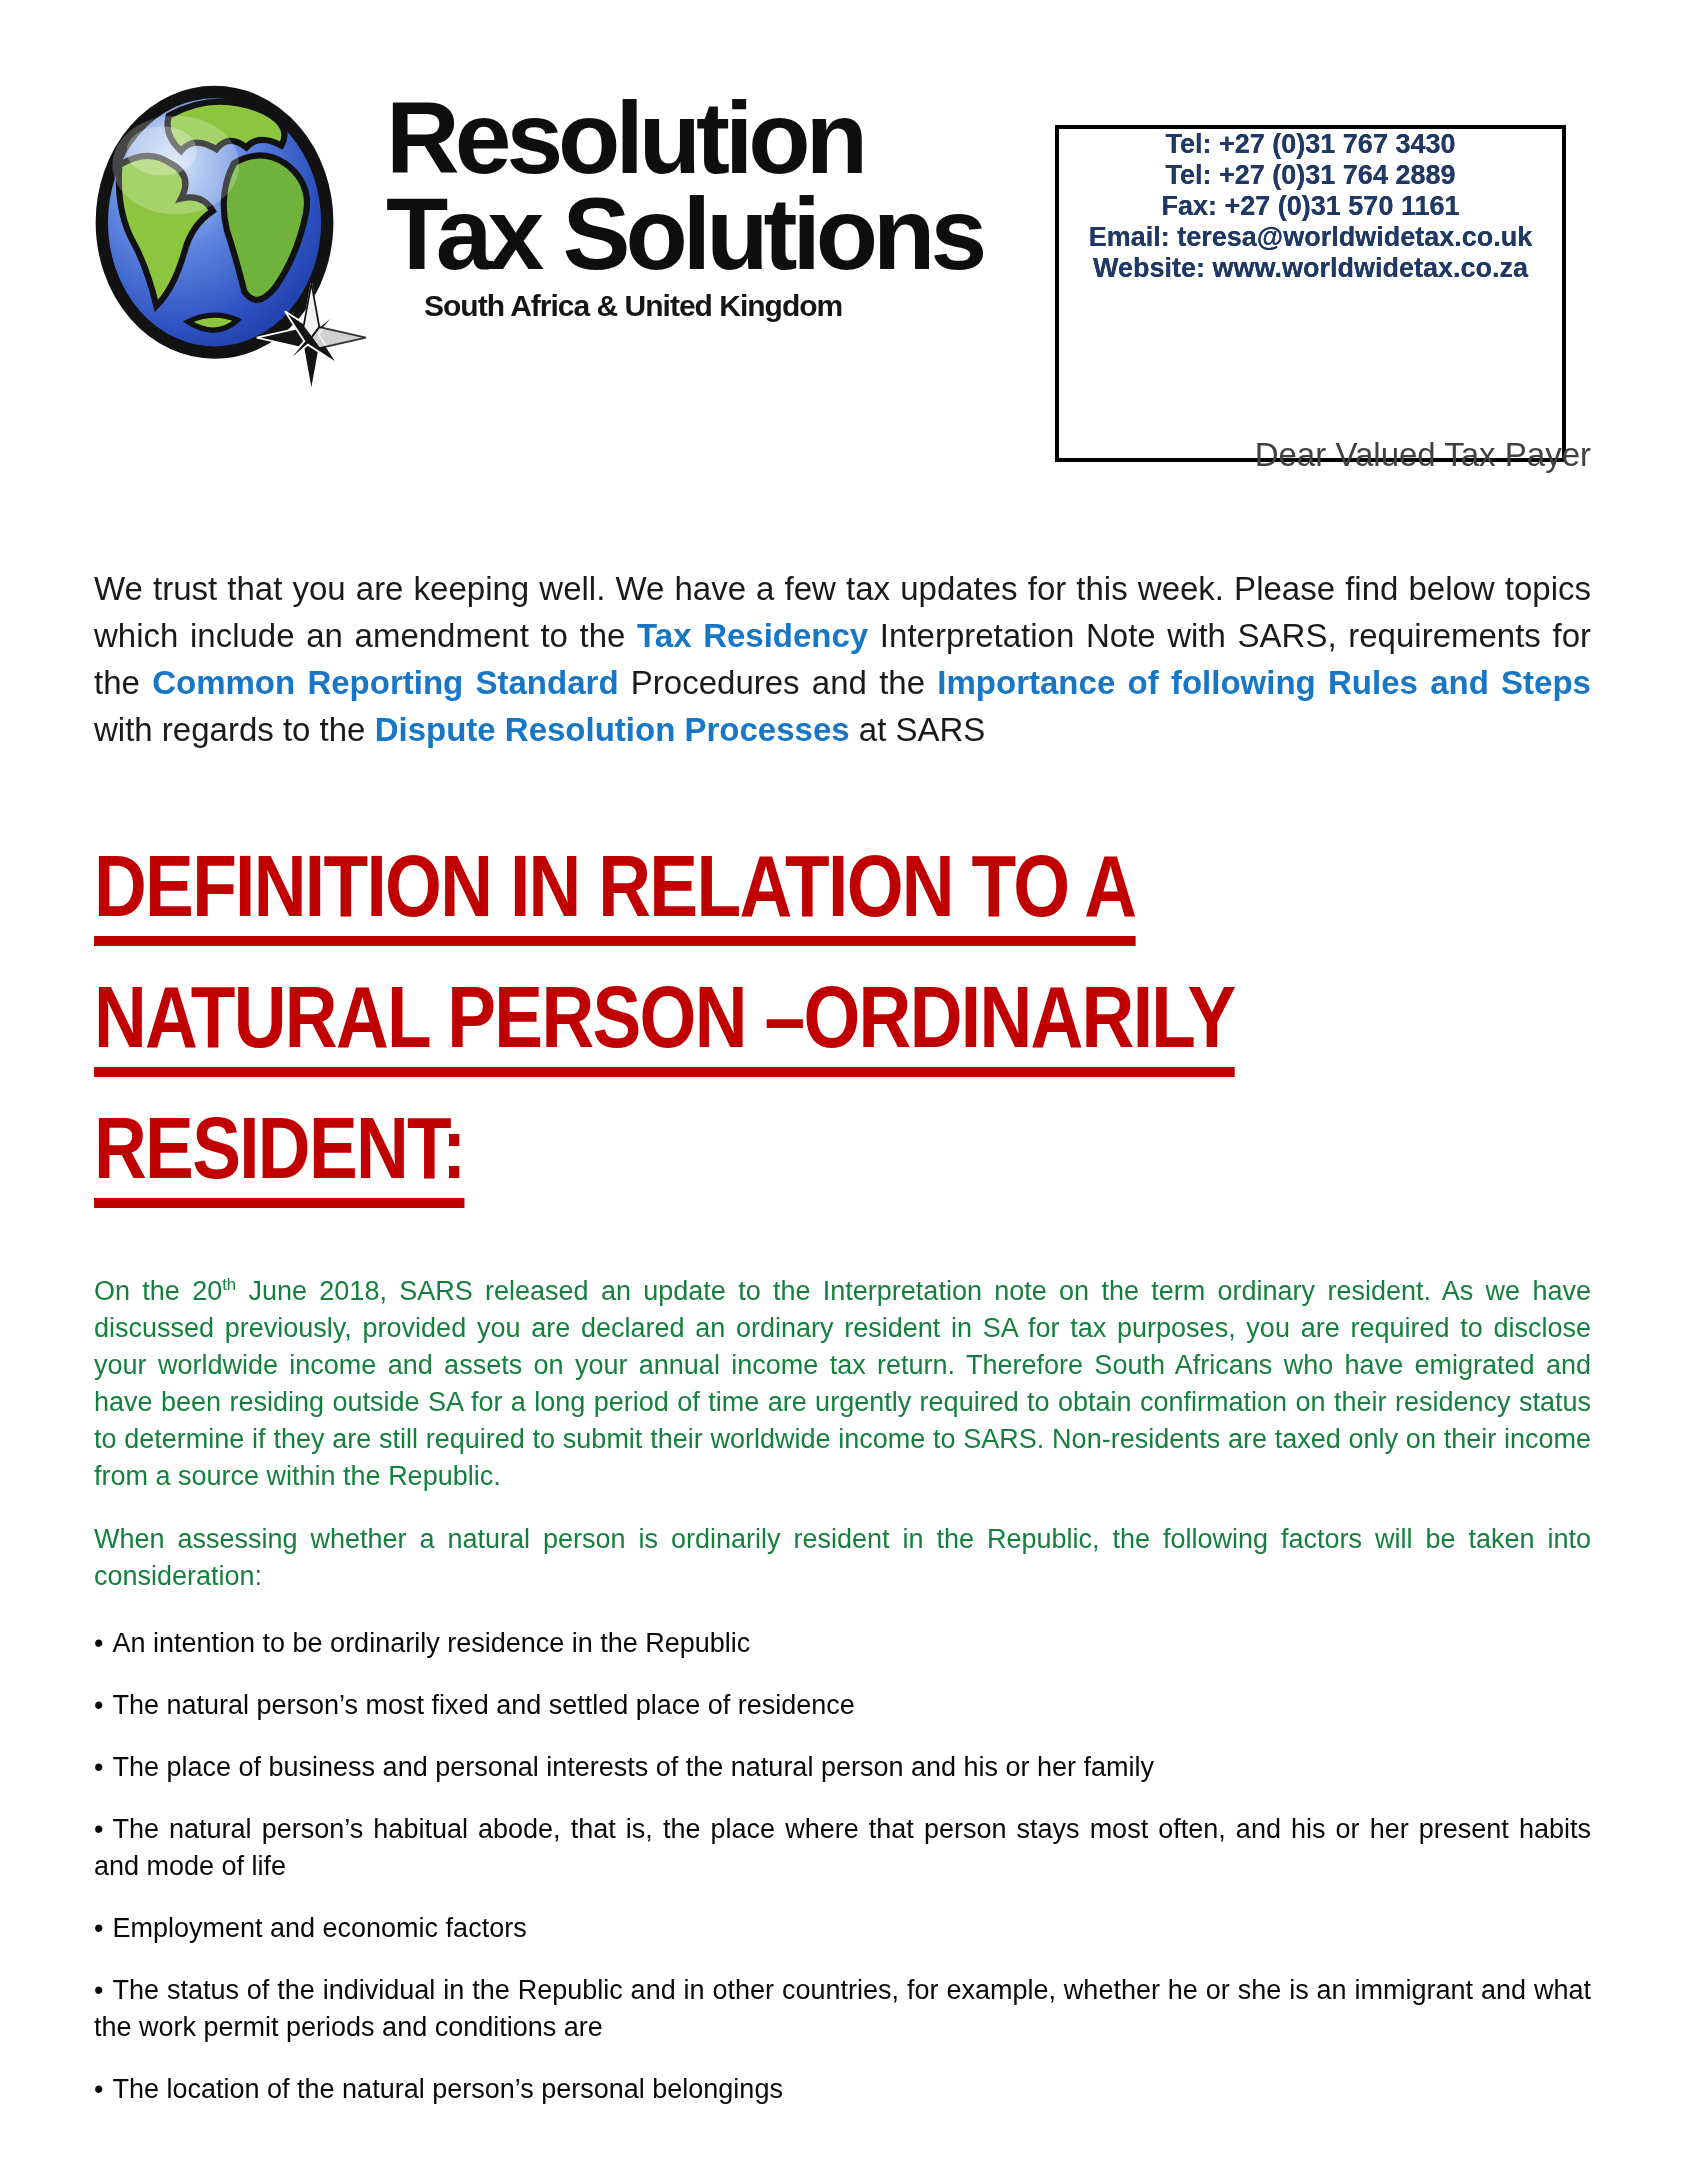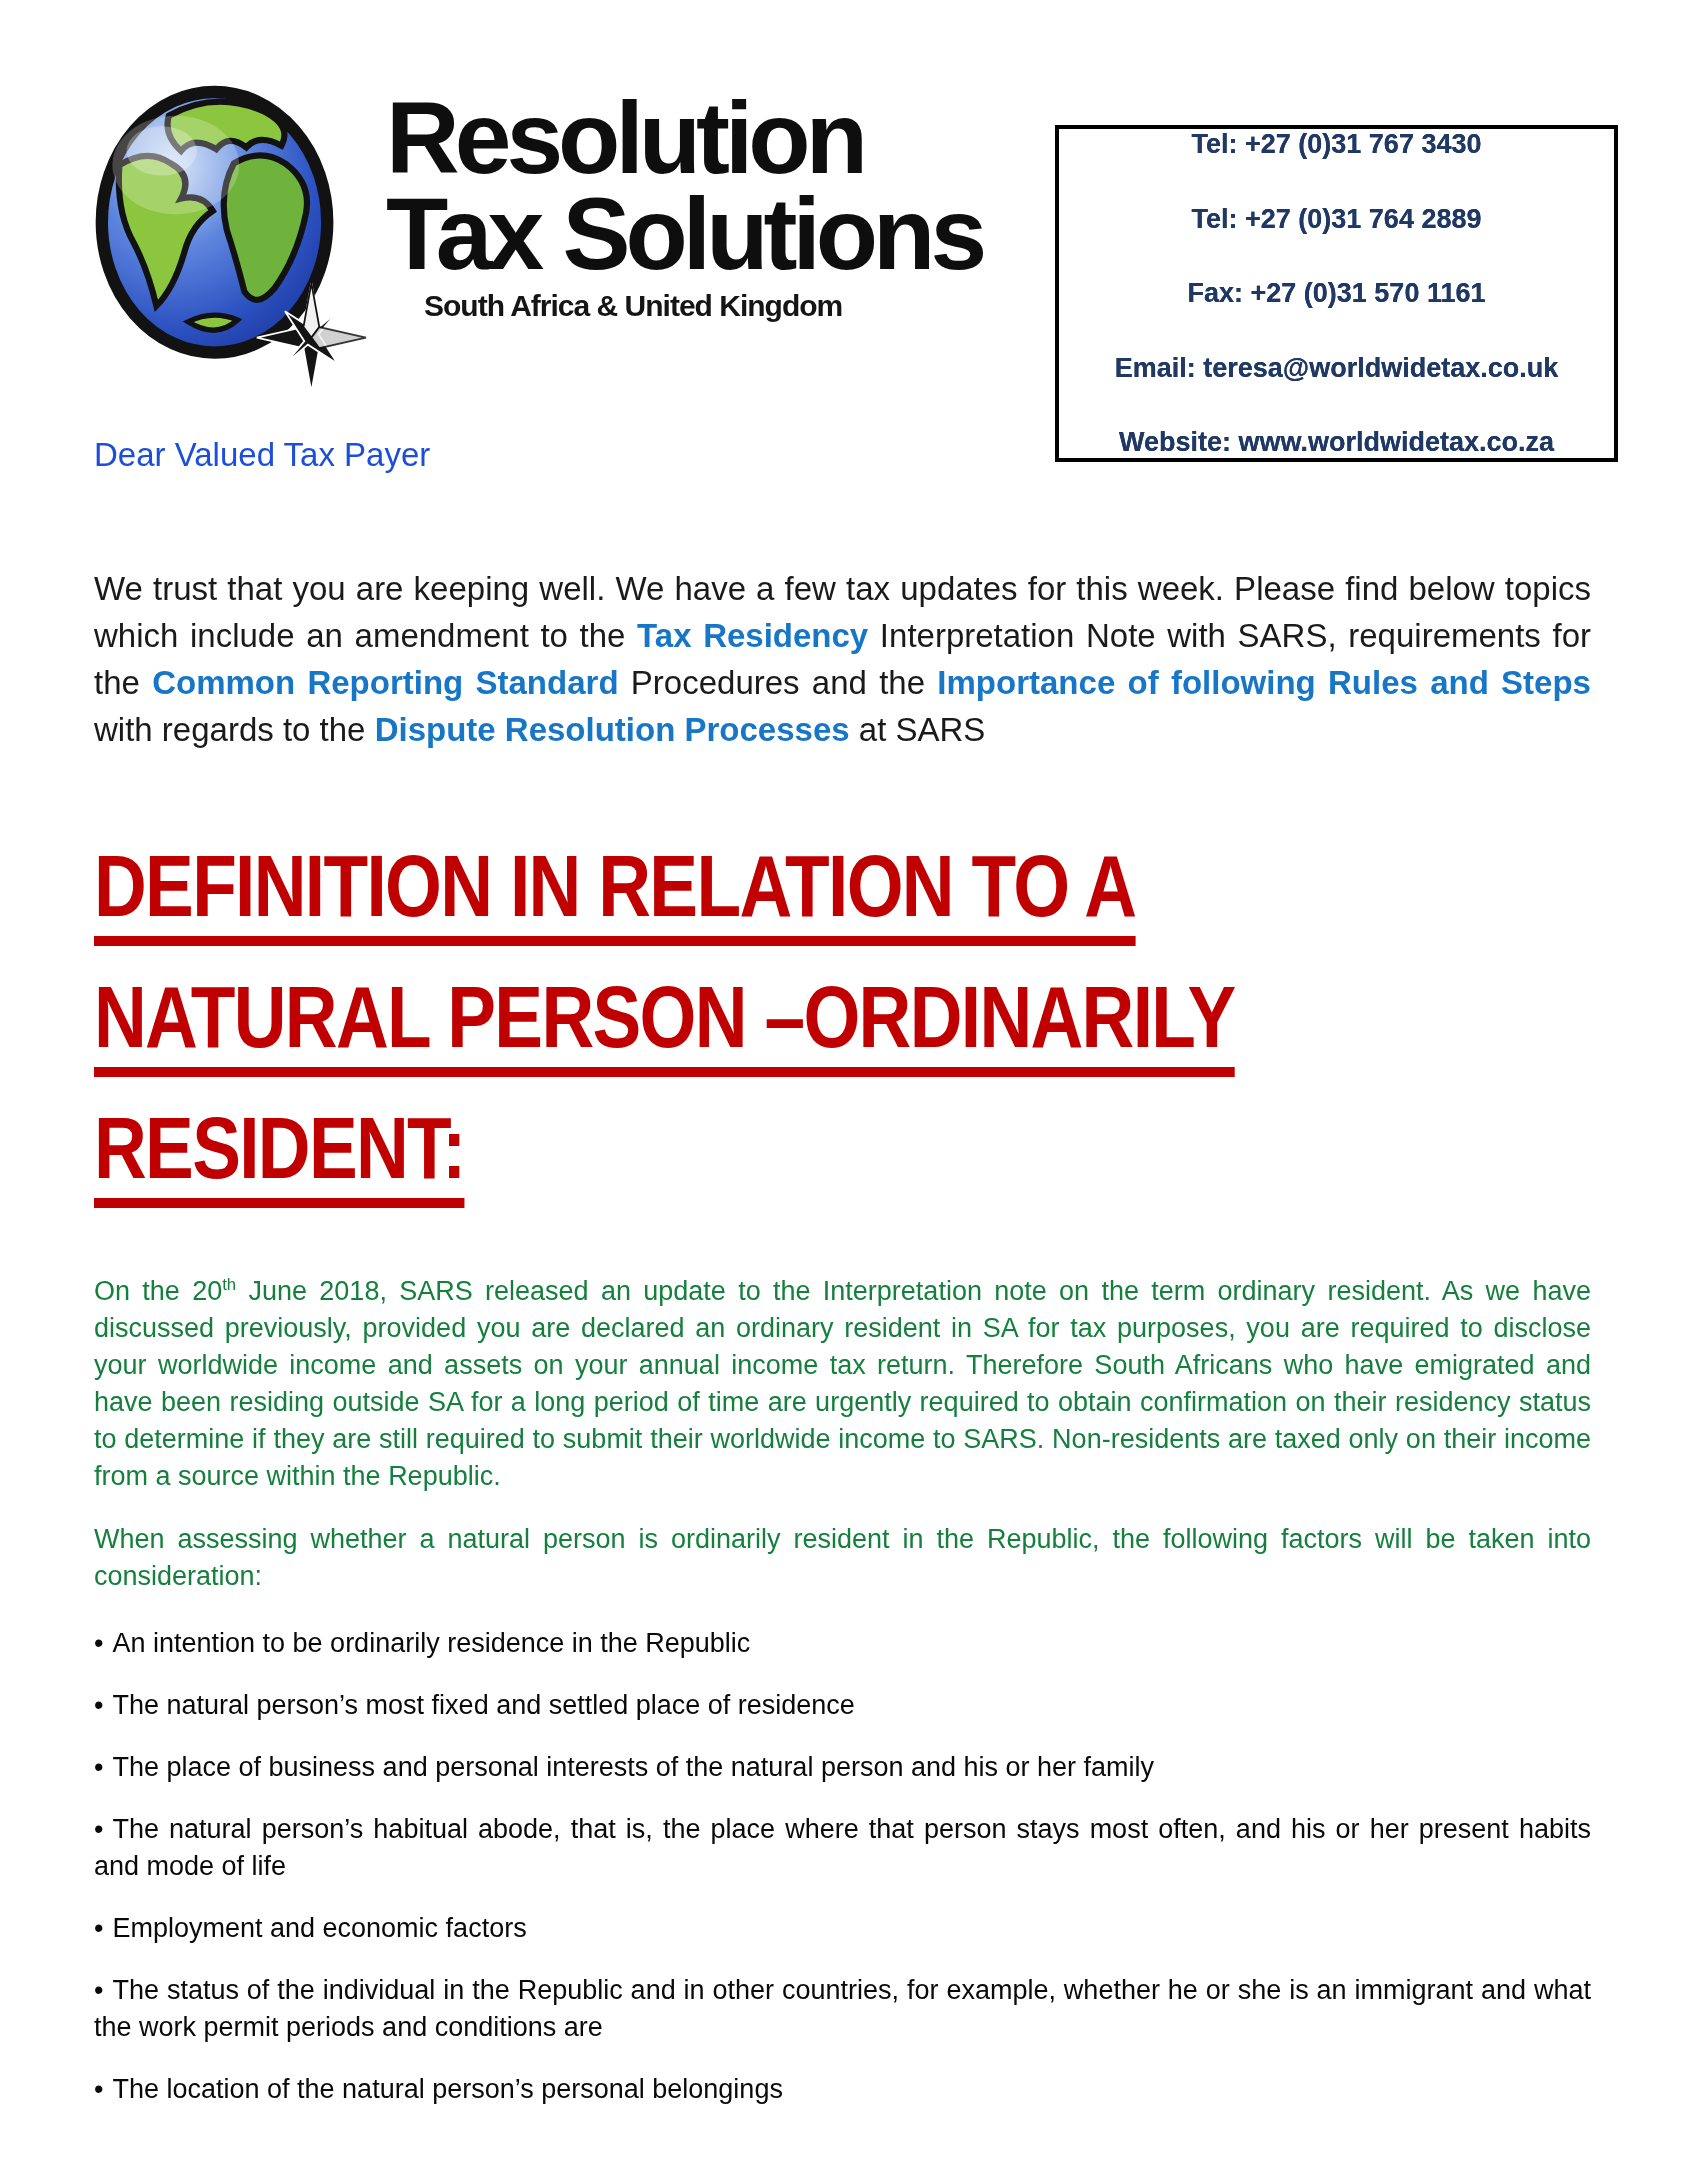--- a/index.html
+++ b/index.html
@@ -20,32 +20,32 @@
   .logo-text{margin-left:8px;padding-top:14px;}
   .logo-line{
     font-weight:bold;color:#0e0e0e;font-size:102px;line-height:.94;
     letter-spacing:-5px;white-space:nowrap;
   }
   .logo-tagline{
     font-weight:bold;color:#151515;font-size:30px;letter-spacing:-1px;
     margin-top:6px;margin-left:38px;white-space:nowrap;
   }
   .contact-box{
-    position:absolute;left:1055px;top:125px;width:563px;height:337px;
+    position:absolute;left:1055px;top:125px;width:511px;height:337px;
     border:4px solid #000;background:#fff;
-    display:flex;flex-direction:column;justify-content:space-between;align-items:center;
+    display:flex;flex-direction:column;justify-content:flex-start;align-items:center;
     text-align:center;
   }
   .contact-line{
     color:var(--navy);font-weight:bold;font-size:27px;letter-spacing:0;
     text-shadow:0 0 0.4px var(--navy);
   }
   
   .content{position:absolute;left:94px;top:436px;width:1497px;}
-  .greeting{font-size:33px;color:#1d4ed8;}
+  .greeting{font-size:33px;color:#404040;text-align:right;}
   .intro{
     margin-top:91px;font-size:33px;line-height:47px;text-align:justify;color:#1a1a1a;
   }
   .intro .hl{color:var(--hl);font-weight:bold;}
   .section-heading{margin-top:89px;}
   .heading-line-wrap{margin-bottom:27px;}
   .heading-line{
     display:inline-block;transform:scaleX(.84);transform-origin:left center;
     color:var(--red);font-weight:bold;font-size:87px;line-height:1.0;
     letter-spacing:-2px;white-space:nowrap;

